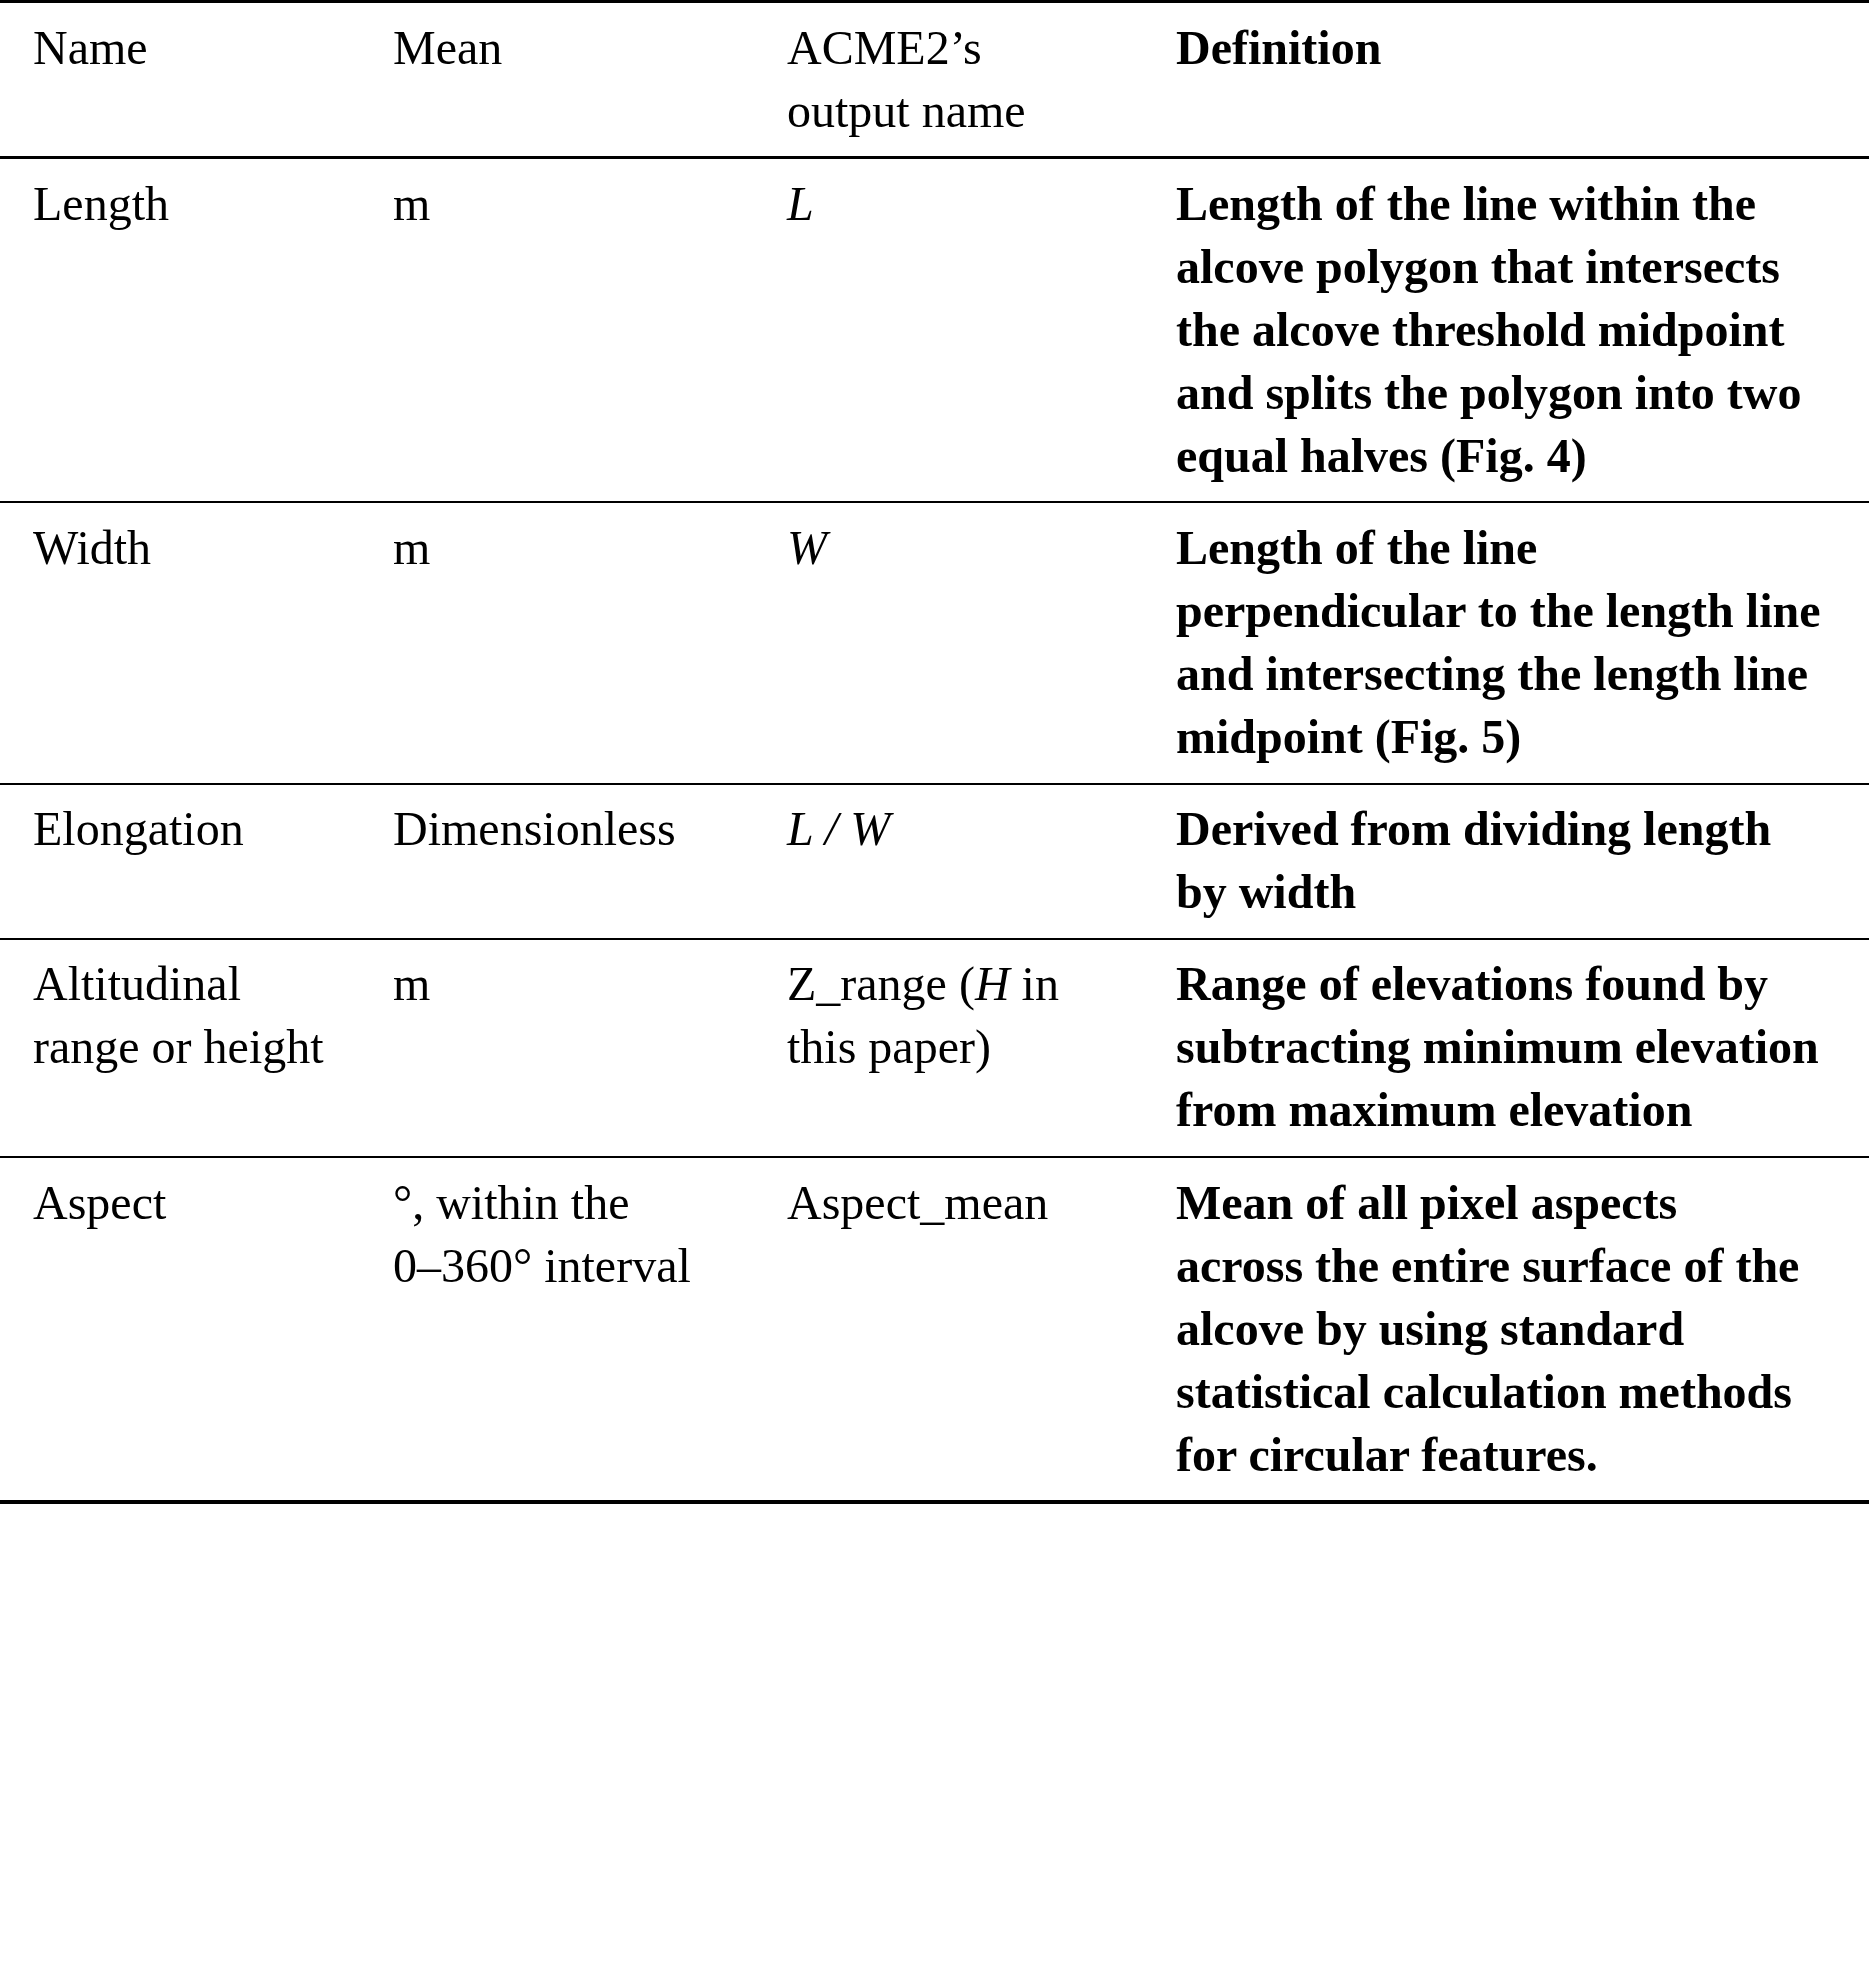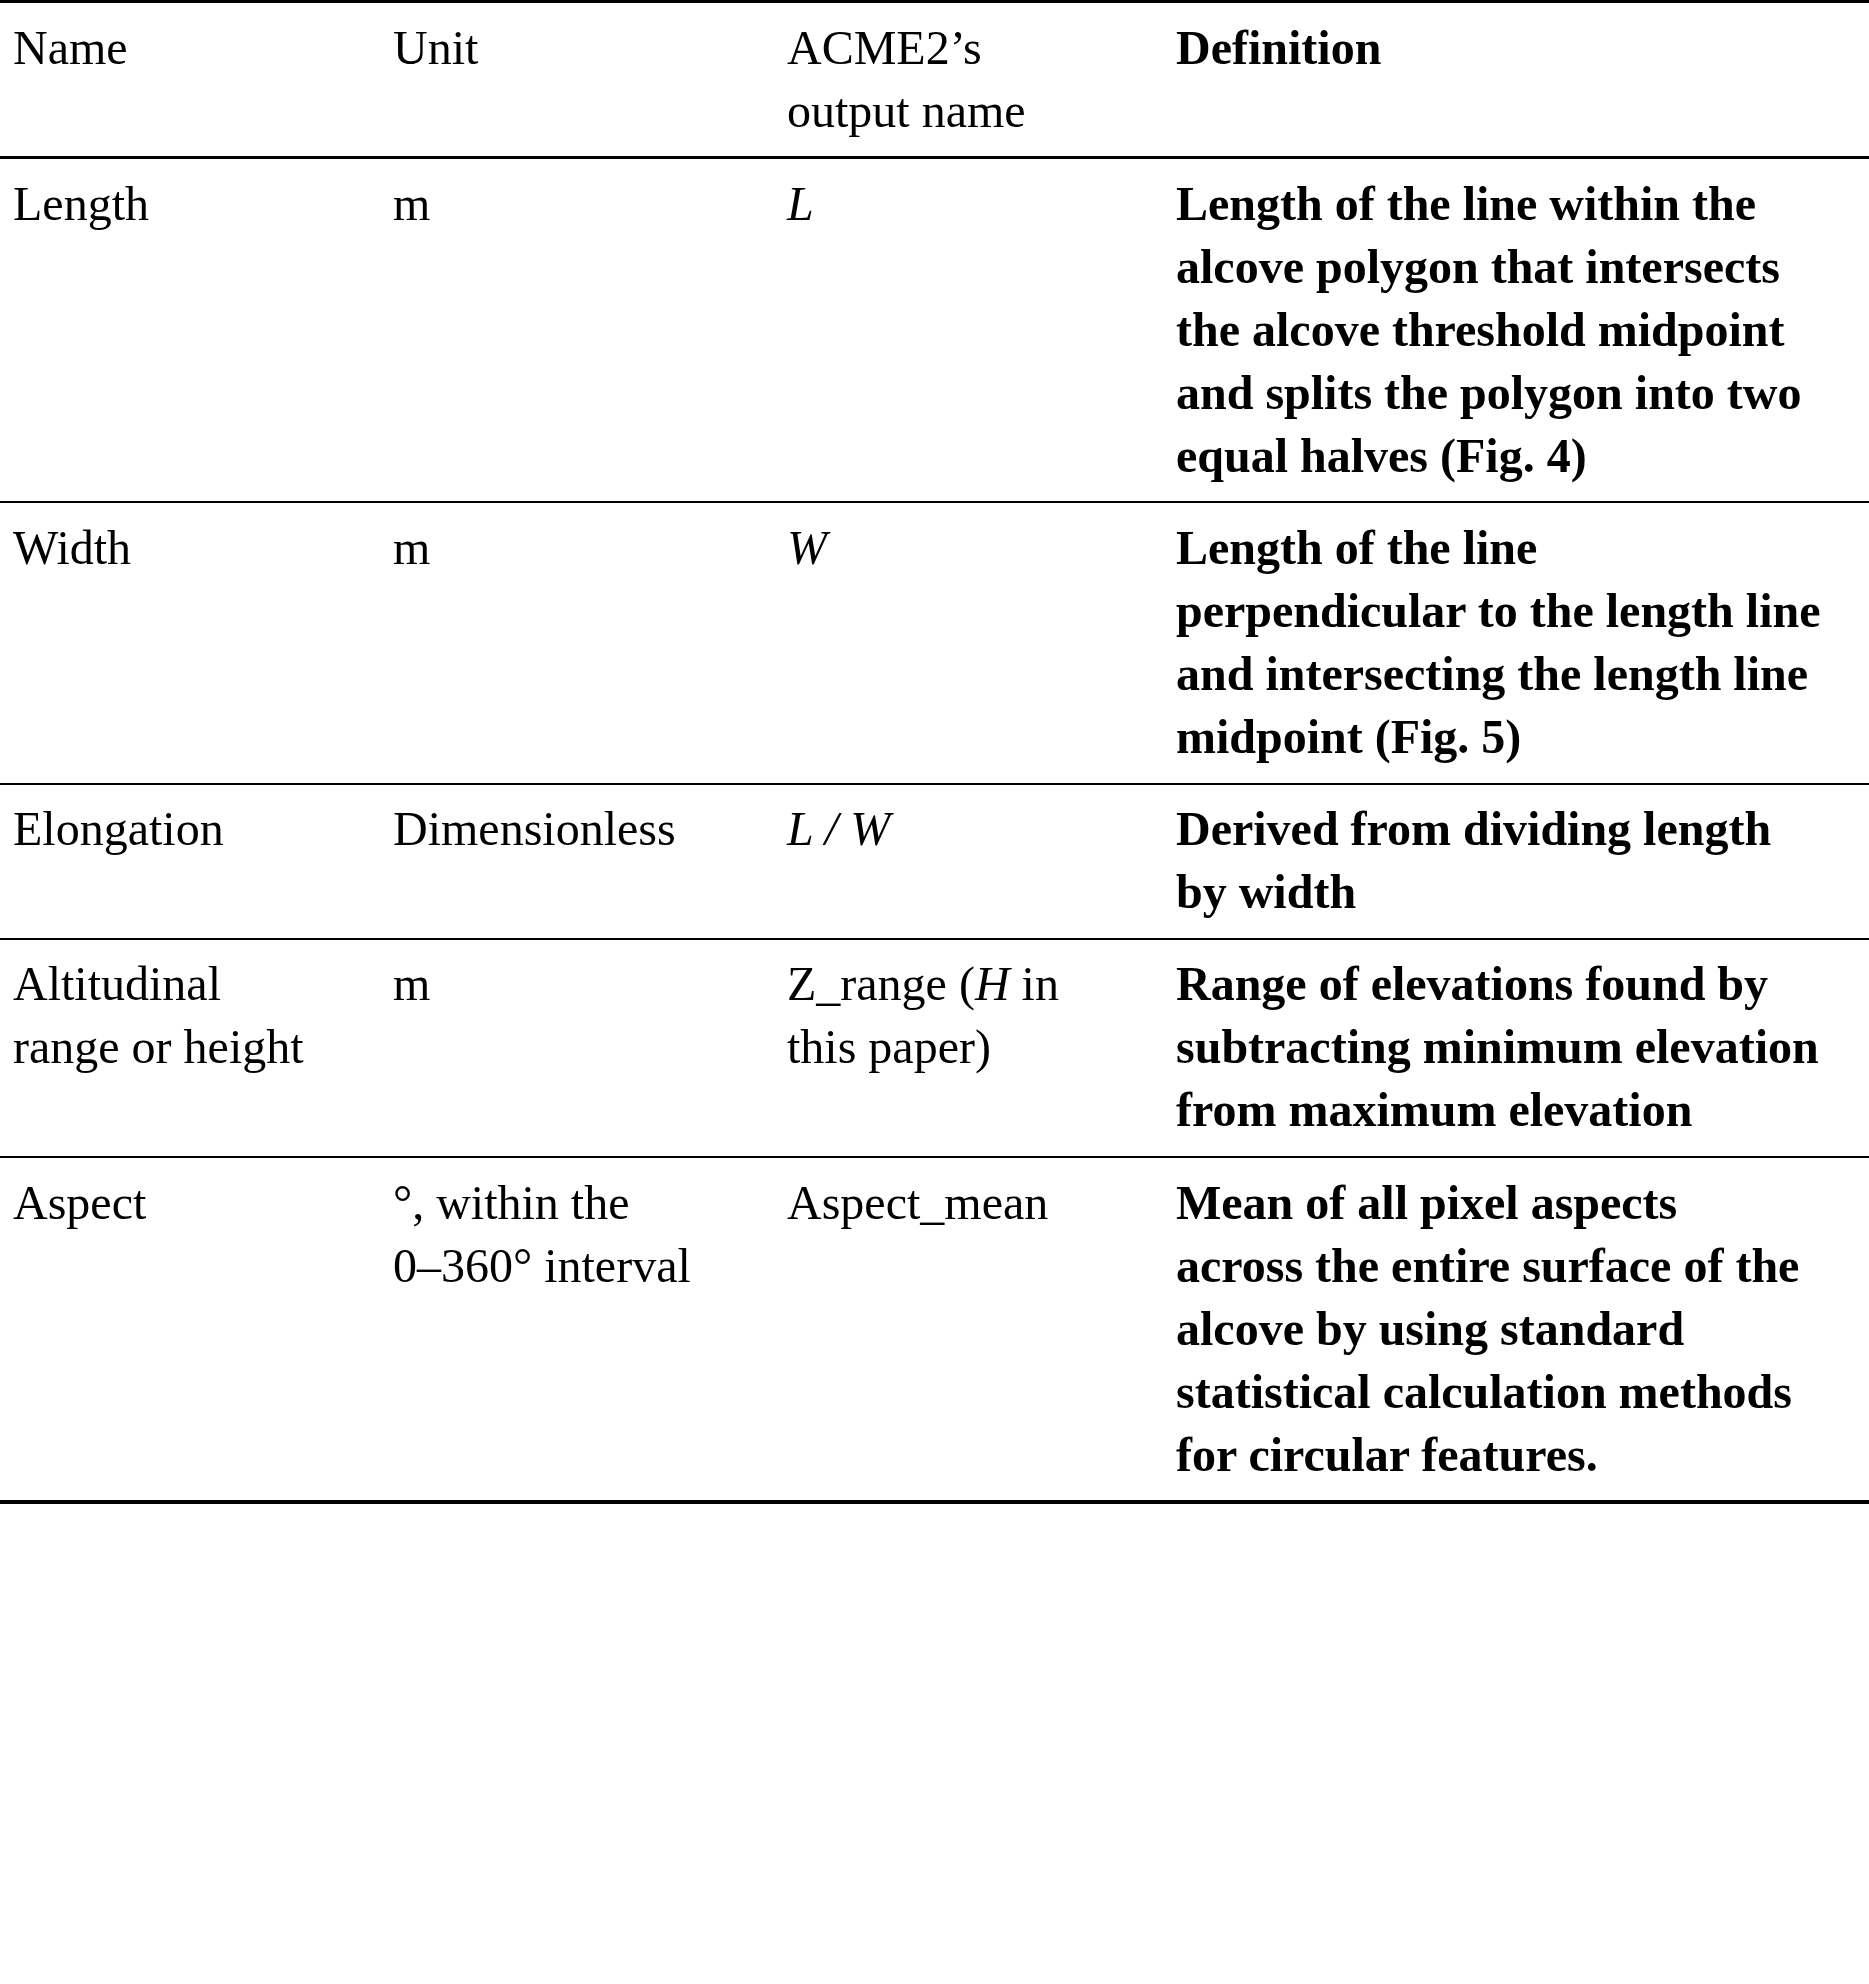--- a/index.html
+++ b/index.html
@@ -25,21 +25,21 @@
   col.c3 { width: 389px; }
   col.c4 { width: 694px; }
   th, td {
     vertical-align: top;
     text-align: left;
     font-weight: normal;
     font-size: 48px;
     line-height: 63px;
     padding: 12.7px 0 14.5px 0;
   }
-  th:first-child, td:first-child { padding-left: 13px; }
+  th:first-child, td:first-child { padding-left: 33px; }
   th:last-child, td:last-child { padding-right: 27px; font-weight: bold; }
   thead tr { border-bottom: 3.6px solid #000; }
   tbody tr { border-bottom: 2.7px solid #000; }
   tbody tr:last-child { border-bottom: none; }
   .txt { white-space: pre-line; }
   .it { font-style: italic; }
   sup.unit-sup {
     font-size: 0.62em;
     line-height: 0;
   }
@@ -50,21 +50,21 @@
 <table class="params">
   <colgroup>
     <col class="c1">
       <col class="c2">
       <col class="c3">
       <col class="c4">
   </colgroup>
   <thead>
     <tr>
       <th><span class="txt">Name</span></th>
-      <th><span class="txt">Unit</span></th>
+      <th><span class="txt">Mean</span></th>
       <th><span class="txt">ACME2’s
 output name</span></th>
       <th><span class="txt">Definition</span></th>
     </tr>
   </thead>
   <tbody>
     <tr>
       <td><span class="txt">Length</span></td>
       <td><span class="txt">m</span><sup class="unit-sup"></sup></td>
       <td><span class="txt"></span><span class="txt it">L</span><span class="txt"></span></td>

